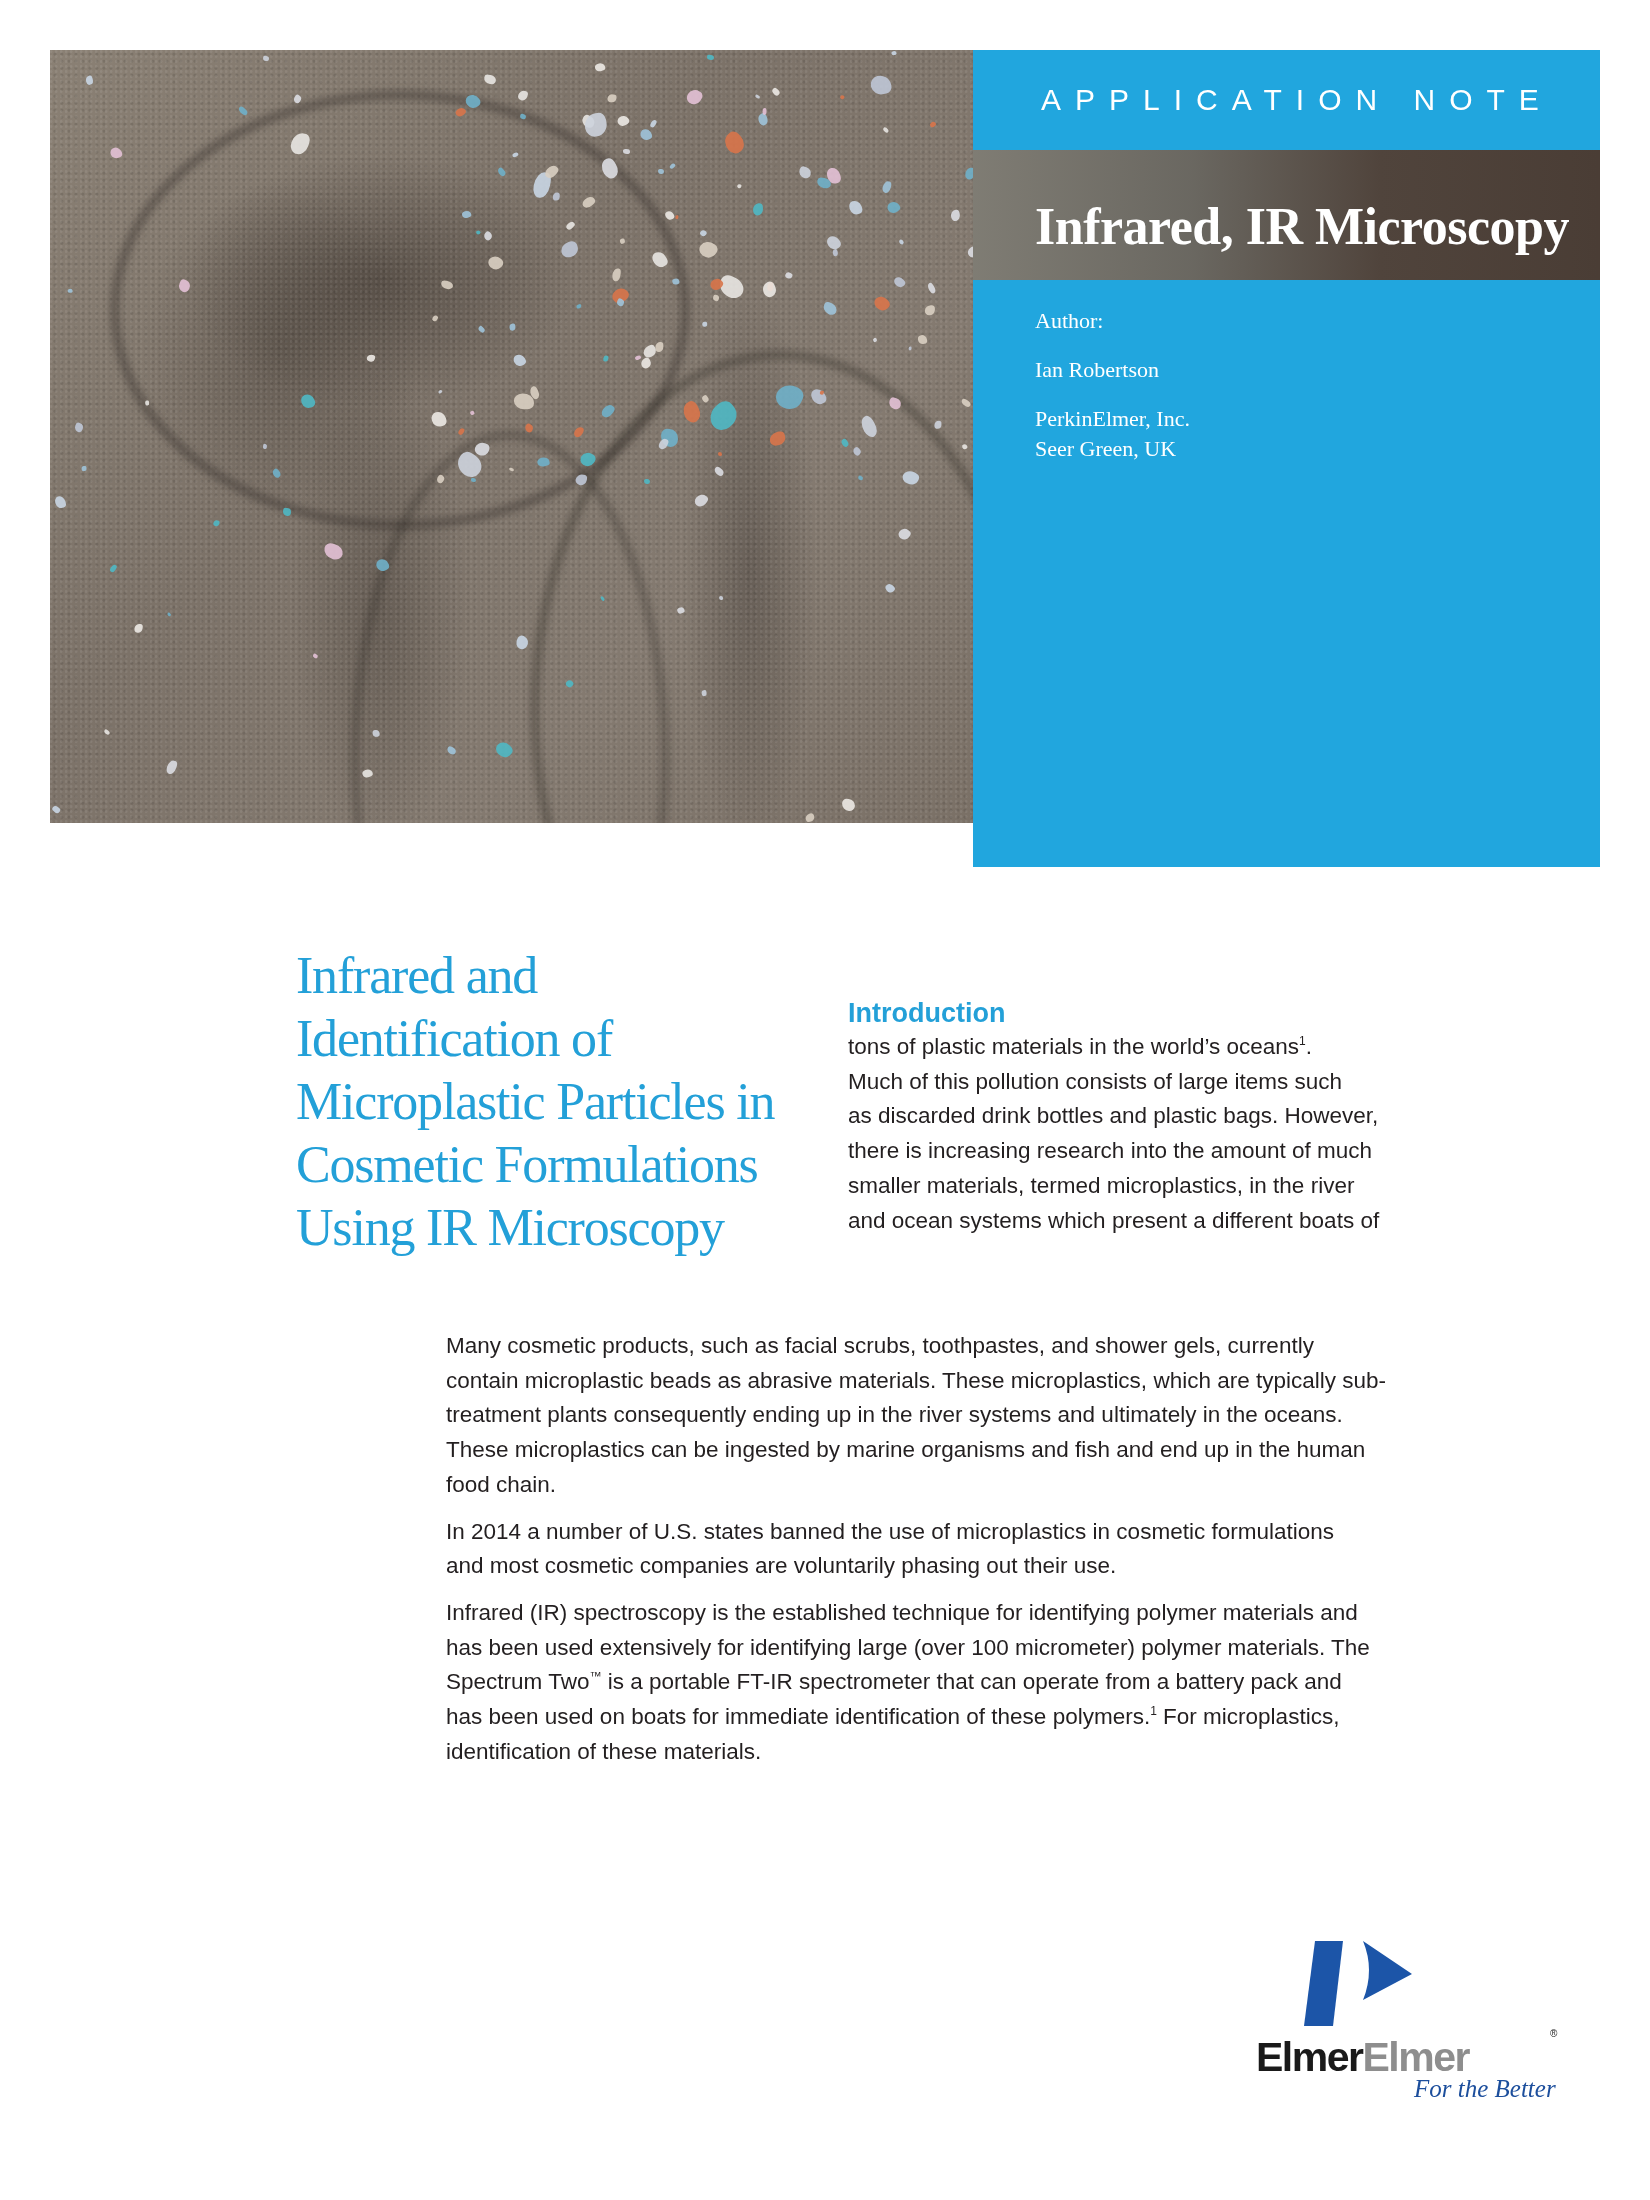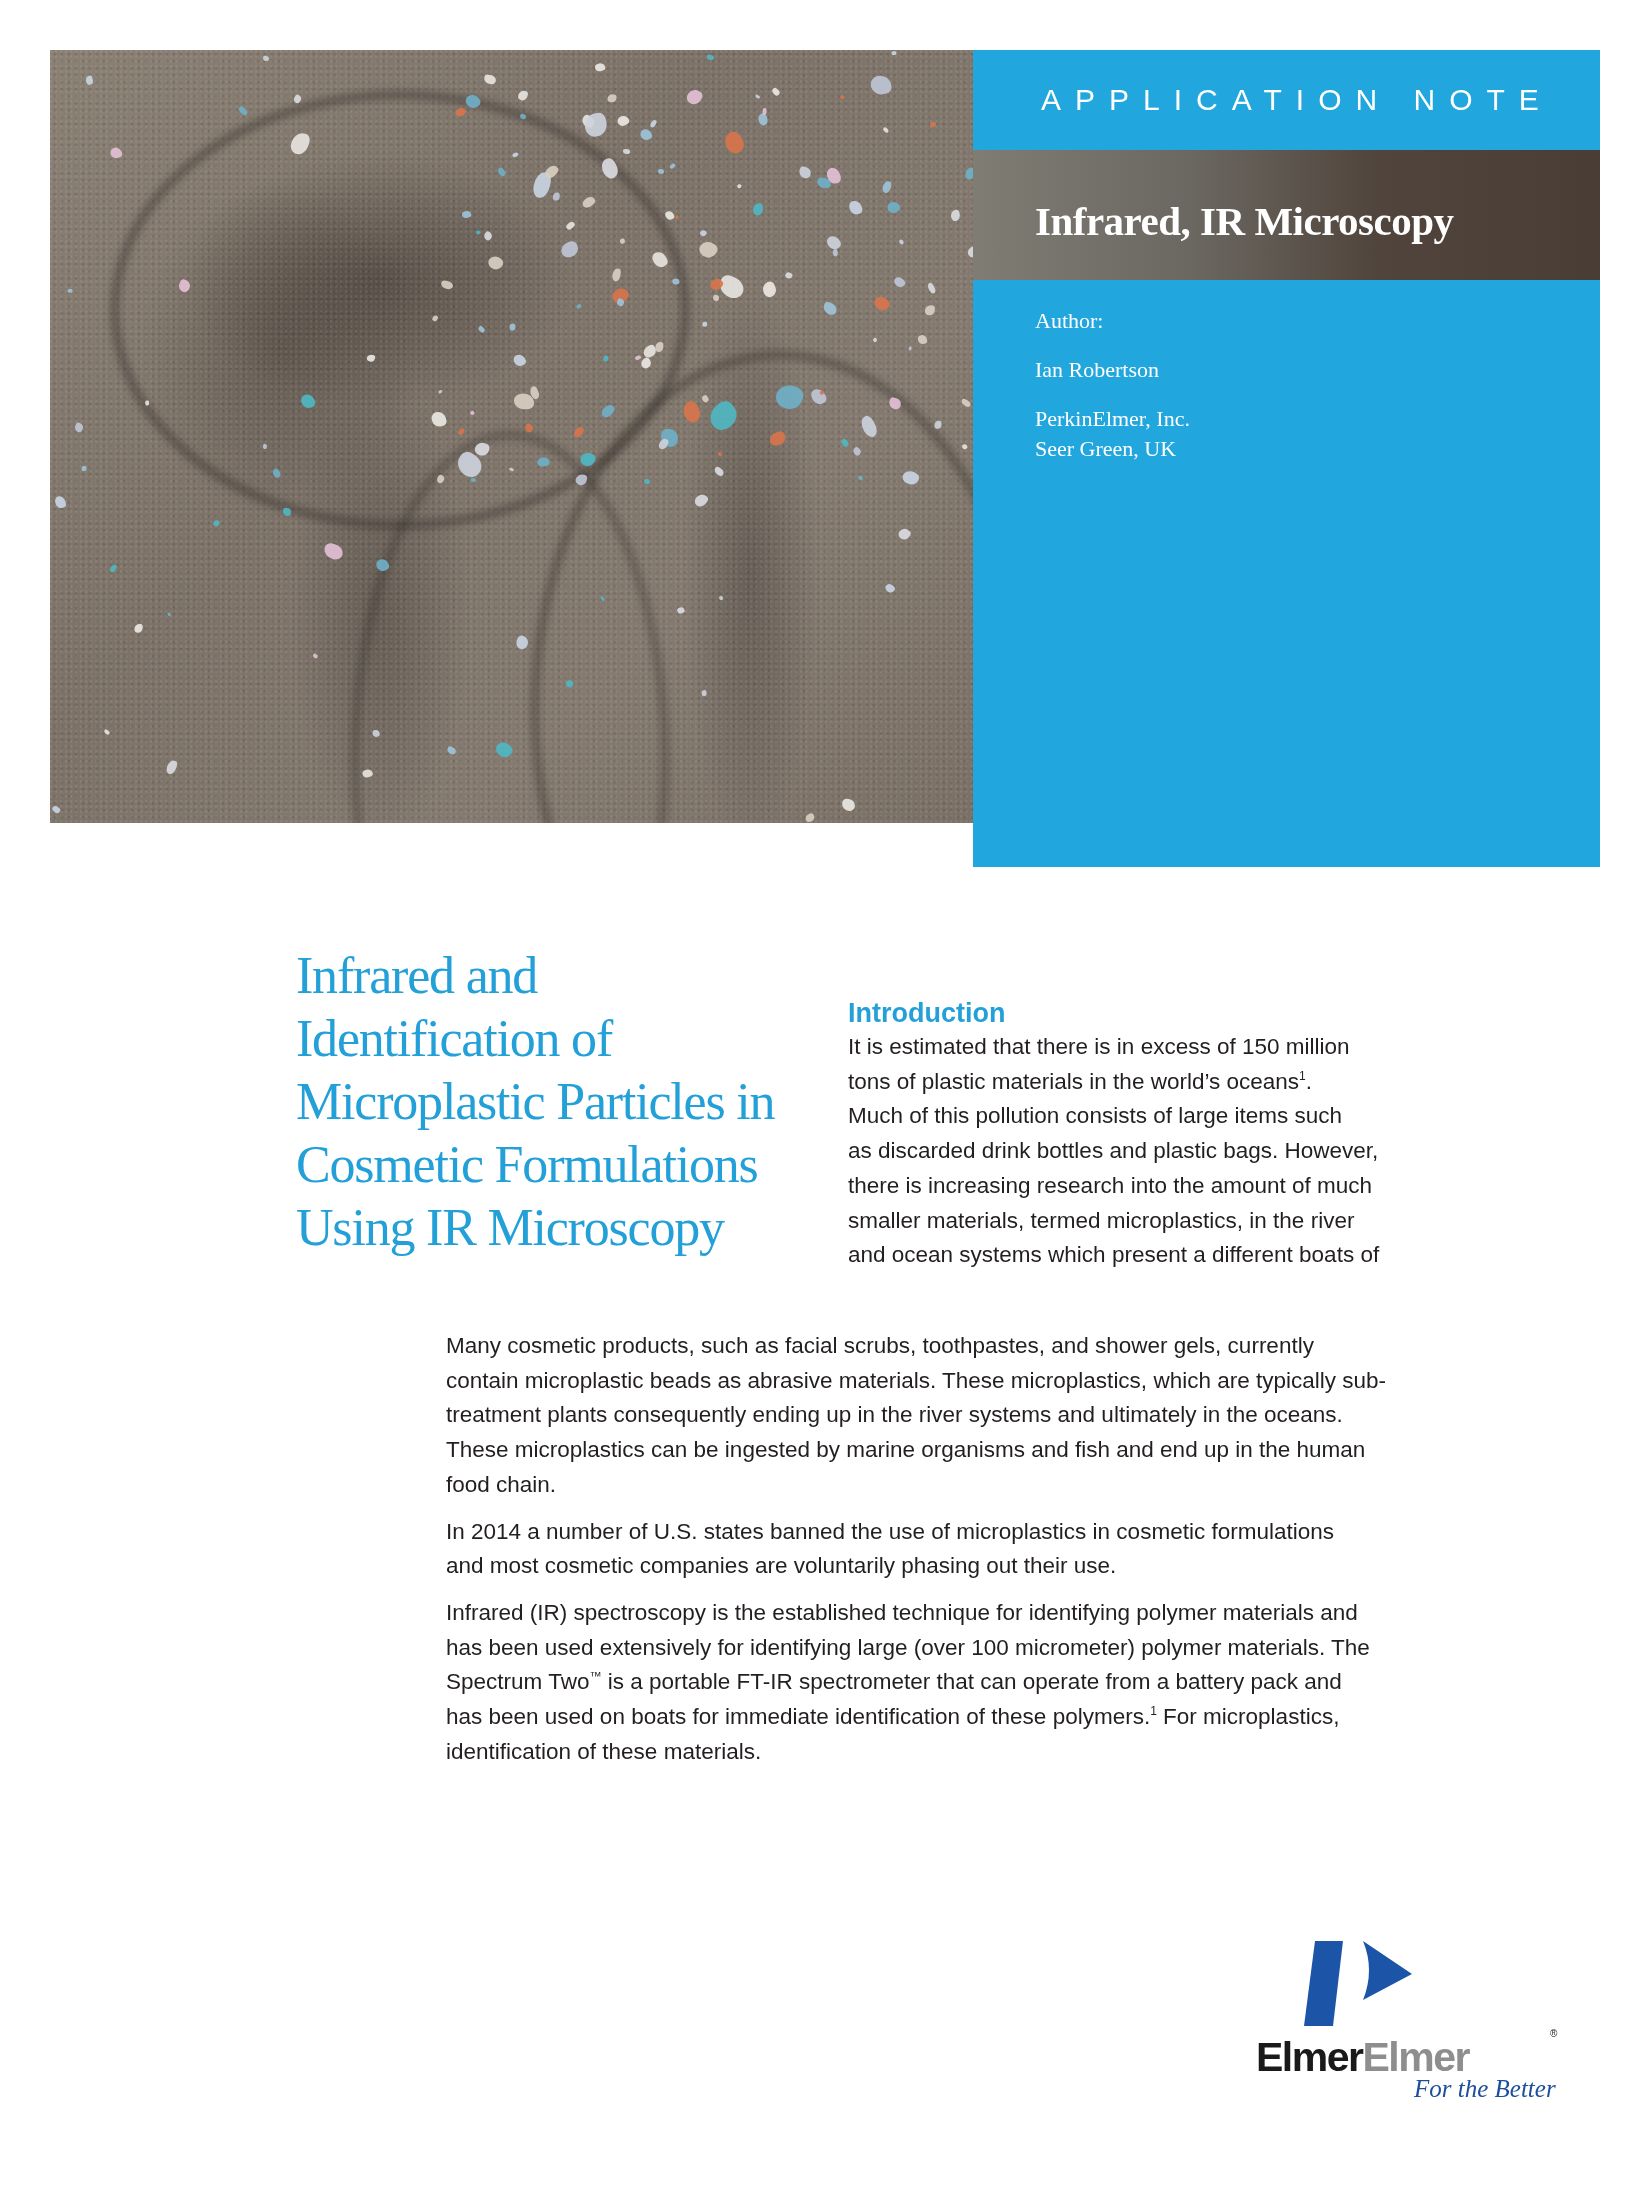--- a/index.html
+++ b/index.html
@@ -40,21 +40,21 @@
     position: absolute; left: 0; top: 100px; width: 100%; height: 130px;
     background: linear-gradient(90deg, rgba(132,122,110,0.95) 0%, rgba(110,100,90,0.95) 35%, rgba(80,68,60,1) 65%, #4a3d35 100%);
   }
   .app-note {
     position: absolute; left: 68px; top: 33px;
     font-family: "Liberation Sans", sans-serif; font-size: 30px;
     letter-spacing: 14px; color: #ffffff; font-weight: normal;
   }
   .category {
     position: absolute; left: 62px; top: 47px;
-    font-family: "Liberation Serif", serif; font-size: 41px; font-weight: bold;
+    font-family: "Liberation Serif", serif; font-size: 52px; font-weight: bold;
     color: #ffffff; letter-spacing: -0.5px;
   }
   .author-block {
     position: absolute; left: 62px; top: 256px;
     font-family: "Liberation Serif", serif; font-size: 22px; color: #ffffff;
   }
   .author-block div { line-height: 30px; }
   .author-block .gap { margin-top: 19px; }
 
   .title {
@@ -301,21 +301,20 @@
 <div class="title">
   <div>Infrared and</div>
   <div>Identification of</div>
   <div>Microplastic Particles in</div>
   <div>Cosmetic Formulations</div>
   <div>Using IR Microscopy</div>
 </div>
 
 <div class="intro">
   <h2>Introduction</h2>
-  <div class="line">It is estimated that there is in excess of 150 million</div>
   <div class="line"><span>tons of plastic materials in the world’s oceans</span><sup>1</sup><span>.</span></div>
   <div class="line">Much of this pollution consists of large items such</div>
   <div class="line">as discarded drink bottles and plastic bags. However,</div>
   <div class="line">there is increasing research into the amount of much</div>
   <div class="line">smaller materials, termed microplastics, in the river</div>
   <div class="line">and ocean systems which present a different boats of</div>
 </div>
 
 <div class="body">
   <div class="para">

